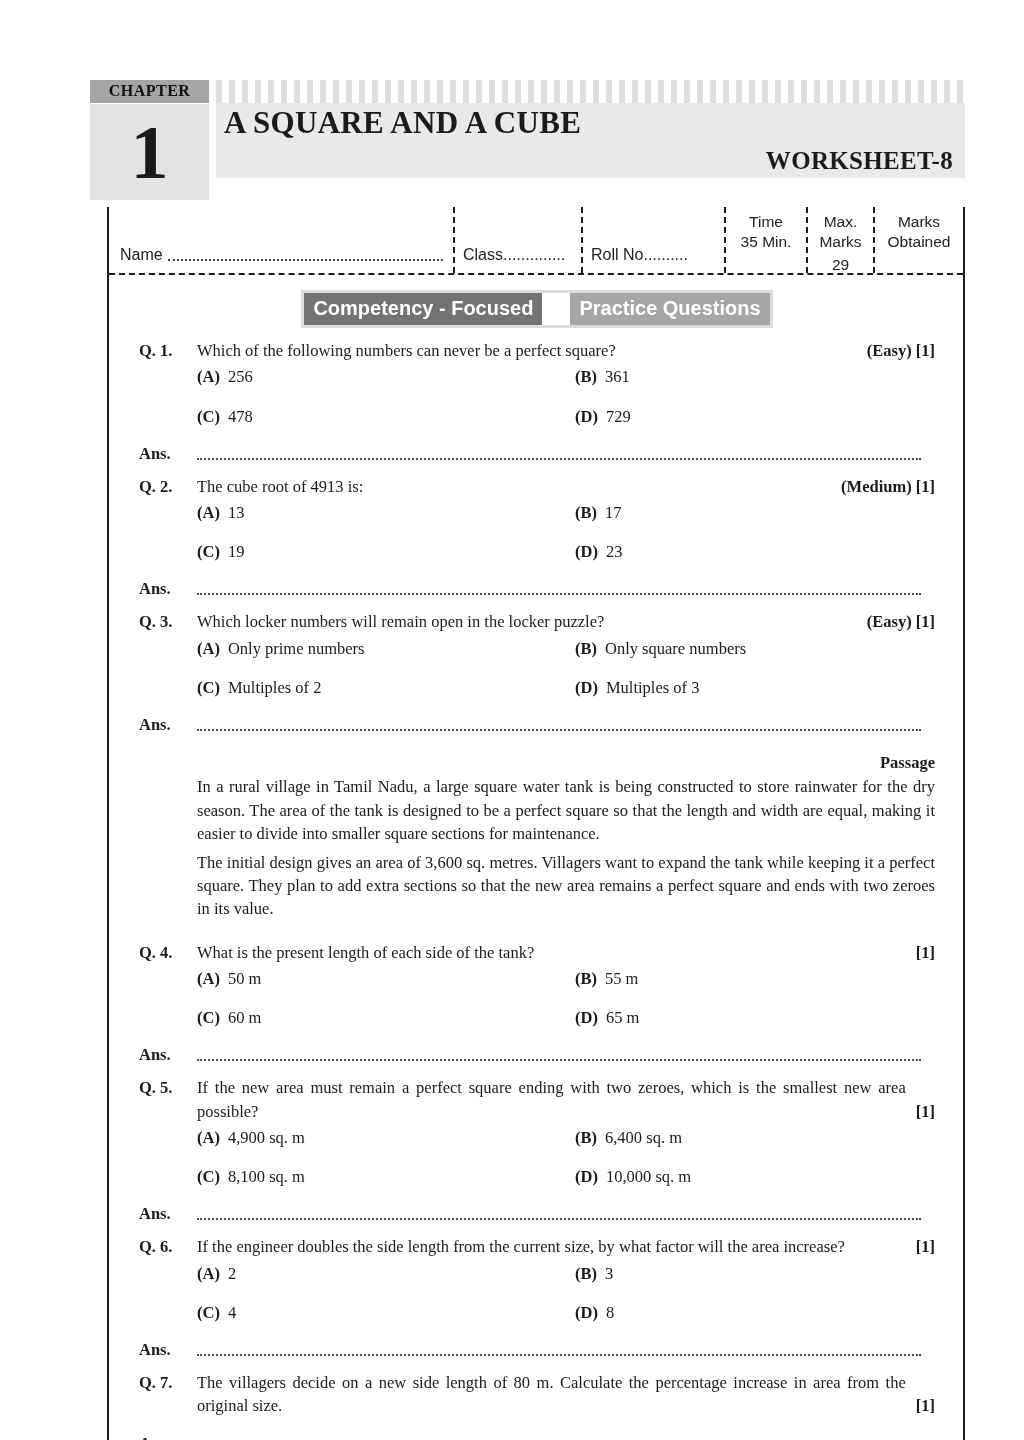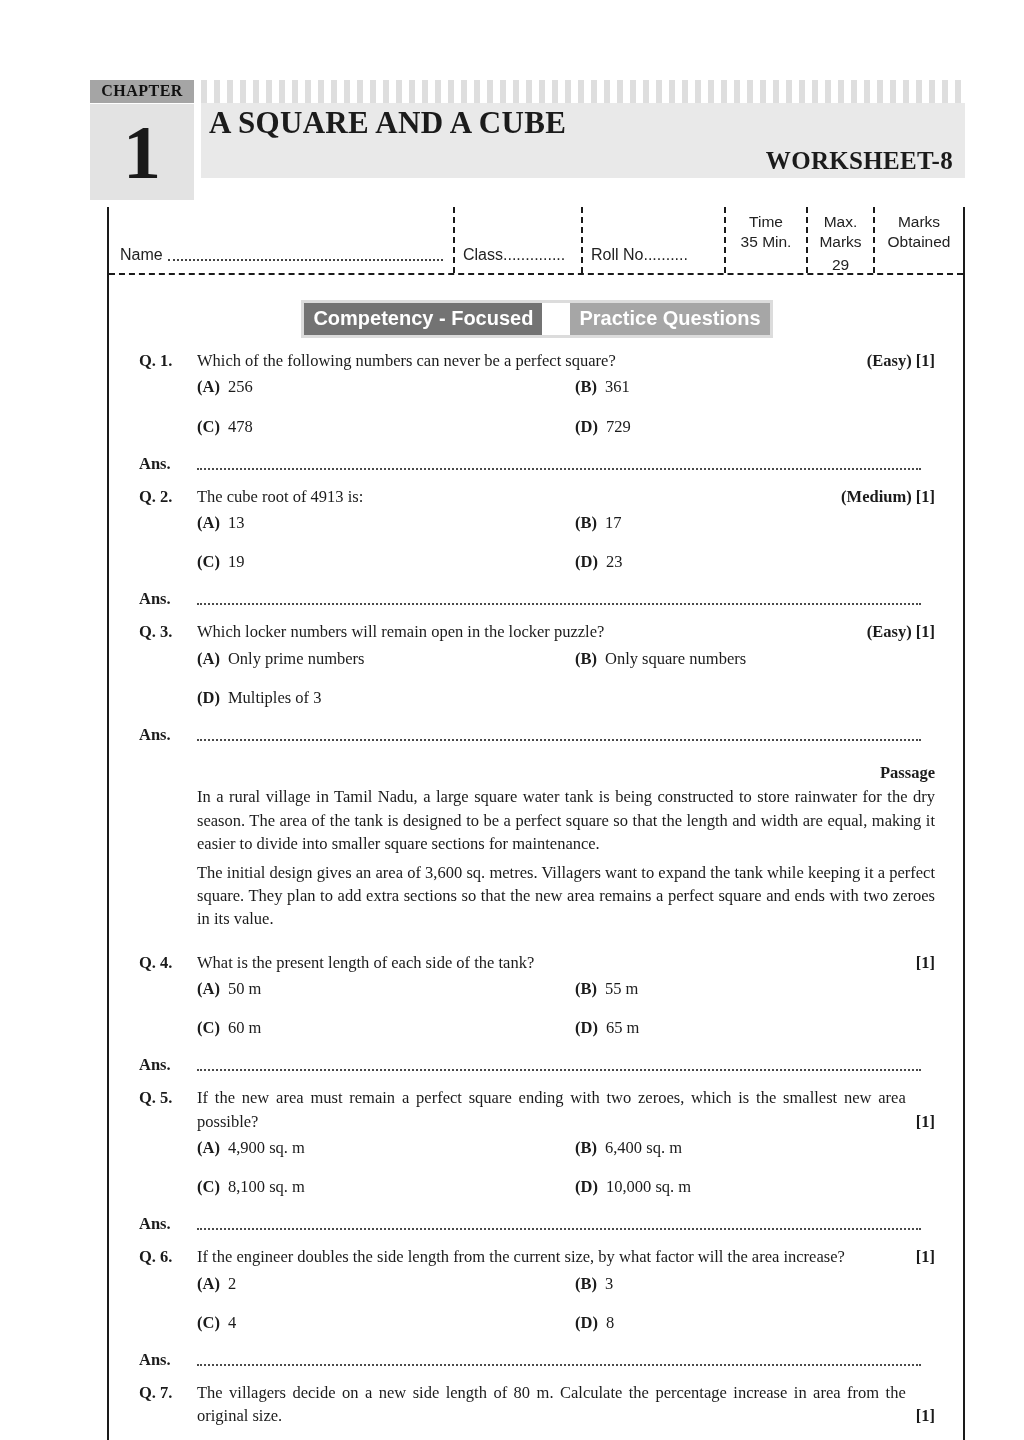--- a/index.html
+++ b/index.html
@@ -9,21 +9,21 @@
     background: #ffffff;
     font-family: "Liberation Serif", serif;
     color: #1b1b1b;
     overflow: hidden;
   }
   .page { position: relative; width: 1024px; height: 1440px; }
   .content { position: absolute; left: 90px; top: 80px; width: 875px; }
 
   
   .header { display: flex; align-items: flex-start; }
-  .chapter-col { width: 104px; flex: none; }
+  .chapter-col { width: 119px; flex: none; }
   .chapter-label {
     background: var(--chapter_label_bg);
     color: #111; font-weight: bold; font-size: 16px;
     text-align: center; padding: 2px 2px 3px;
     letter-spacing: 0.5px;
   }
   .chapter-num {
     background: var(--chapter_box_bg);
     height: 96px; margin-top: 1px;
     display: flex; align-items: center; justify-content: center;
@@ -71,21 +71,21 @@
   .cell-time { width: 82px; text-align: center; }
   .cell-max  { width: 67px; }
   .cell-obt  { width: 88px; }
   .stat-val { margin-top: 3px; }
 
   
   .qa { padding: 13px 28px 4px 30px; font-size: 16.5px; }
 
   .banner {
     display: flex; justify-content: space-between;
-    margin: 12px auto 4px; width: fit-content;
+    margin: 2px auto 4px; width: fit-content;
     border: 3px solid #dcdcdc;
     gap: 28px;
   }
   .banner span {
     font-family: "Liberation Sans", sans-serif;
     font-weight: bold; font-size: 20px; color: #ffffff;
     padding: 4px 9px 6px; white-space: nowrap; line-height: 1.1;
   }
   .banner-left  { background: var(--banner_left); }
   .banner-right { background: var(--banner_right); }
@@ -212,20 +212,21 @@
 
         <section class="q-block">
           <div class="q-head">
             <span class="q-num">Q. 3.</span>
             <p class="q-text">Which locker numbers will remain open in the locker puzzle?</p>
             <span class="q-tag">(Easy) [1]</span>
           </div>
           <div class="q-options">
             <div class="opt"><span class="opt-label">(A)</span><span>Only prime numbers</span></div>
             <div class="opt"><span class="opt-label">(B)</span><span>Only square numbers</span></div>
+            <div class="opt"><span class="opt-label">(C)</span><span>Multiples of 2</span></div>
             <div class="opt"><span class="opt-label">(D)</span><span>Multiples of 3</span></div>
           </div>
           <div class="ans-row">
             <span class="ans-label">Ans.</span>
             <span class="ans-line"></span>
           </div>
         </section>
 
         <section class="passage">
           <p class="passage-title">Passage</p>

